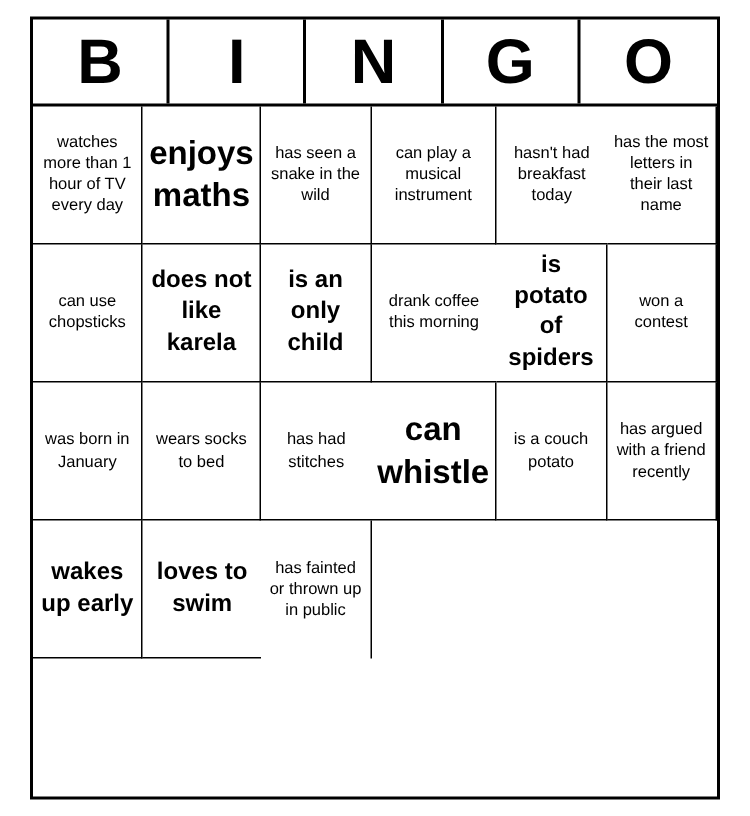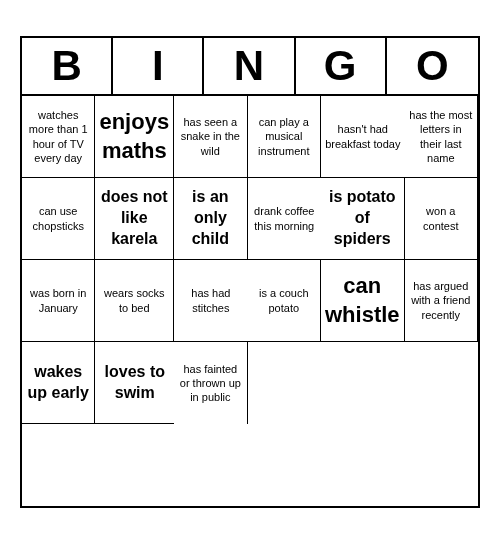--- a/index.html
+++ b/index.html
@@ -83,20 +83,20 @@
       <div class="bingo-cell">has the most letters in their last name</div>
       <div class="bingo-cell">can use chopsticks</div>
       <div class="bingo-cell medium-text">does not like karela</div>
       <div class="bingo-cell medium-text">is an only child</div>
       <div class="bingo-cell">drank coffee this morning</div>
       <div class="bingo-cell medium-text">is potato of spiders</div>
       <div class="bingo-cell">won a contest</div>
       <div class="bingo-cell">was born in January</div>
       <div class="bingo-cell">wears socks to bed</div>
       <div class="bingo-cell">has had stitches</div>
+      <div class="bingo-cell large-text">can whistle</div>
       <div class="bingo-cell">is a couch potato</div>
-      <div class="bingo-cell large-text">can whistle</div>
       <div class="bingo-cell">has argued with a friend recently</div>
       <div class="bingo-cell medium-text">wakes up early</div>
       <div class="bingo-cell medium-text">loves to swim</div>
       <div class="bingo-cell">has fainted or thrown up in public</div>
     </div>
 </div>
 
 </body></html>

